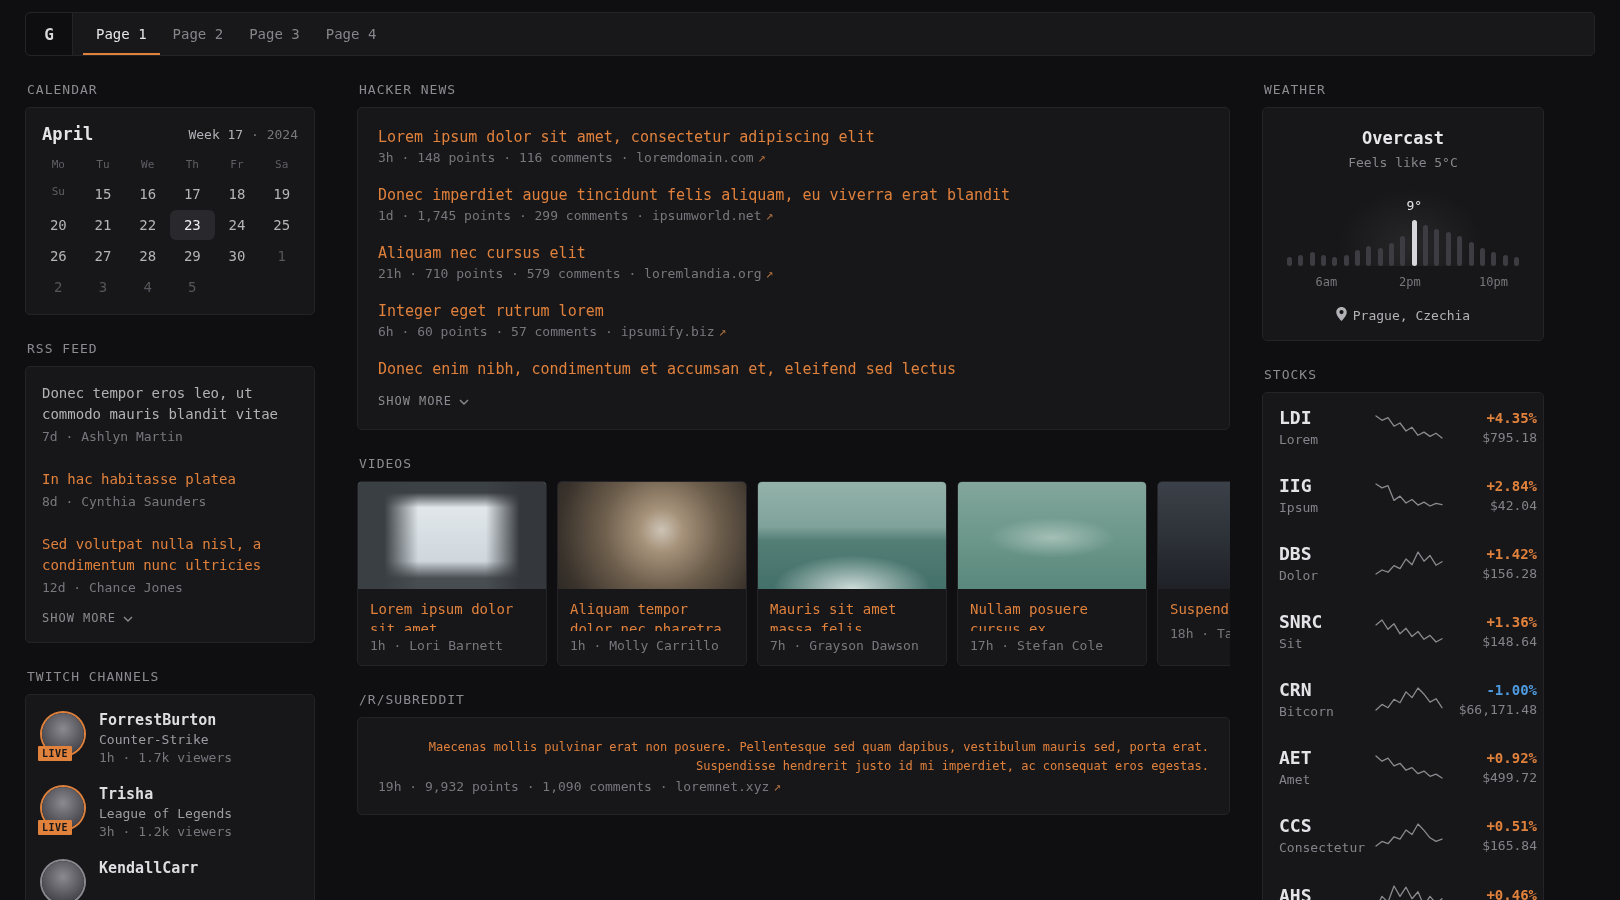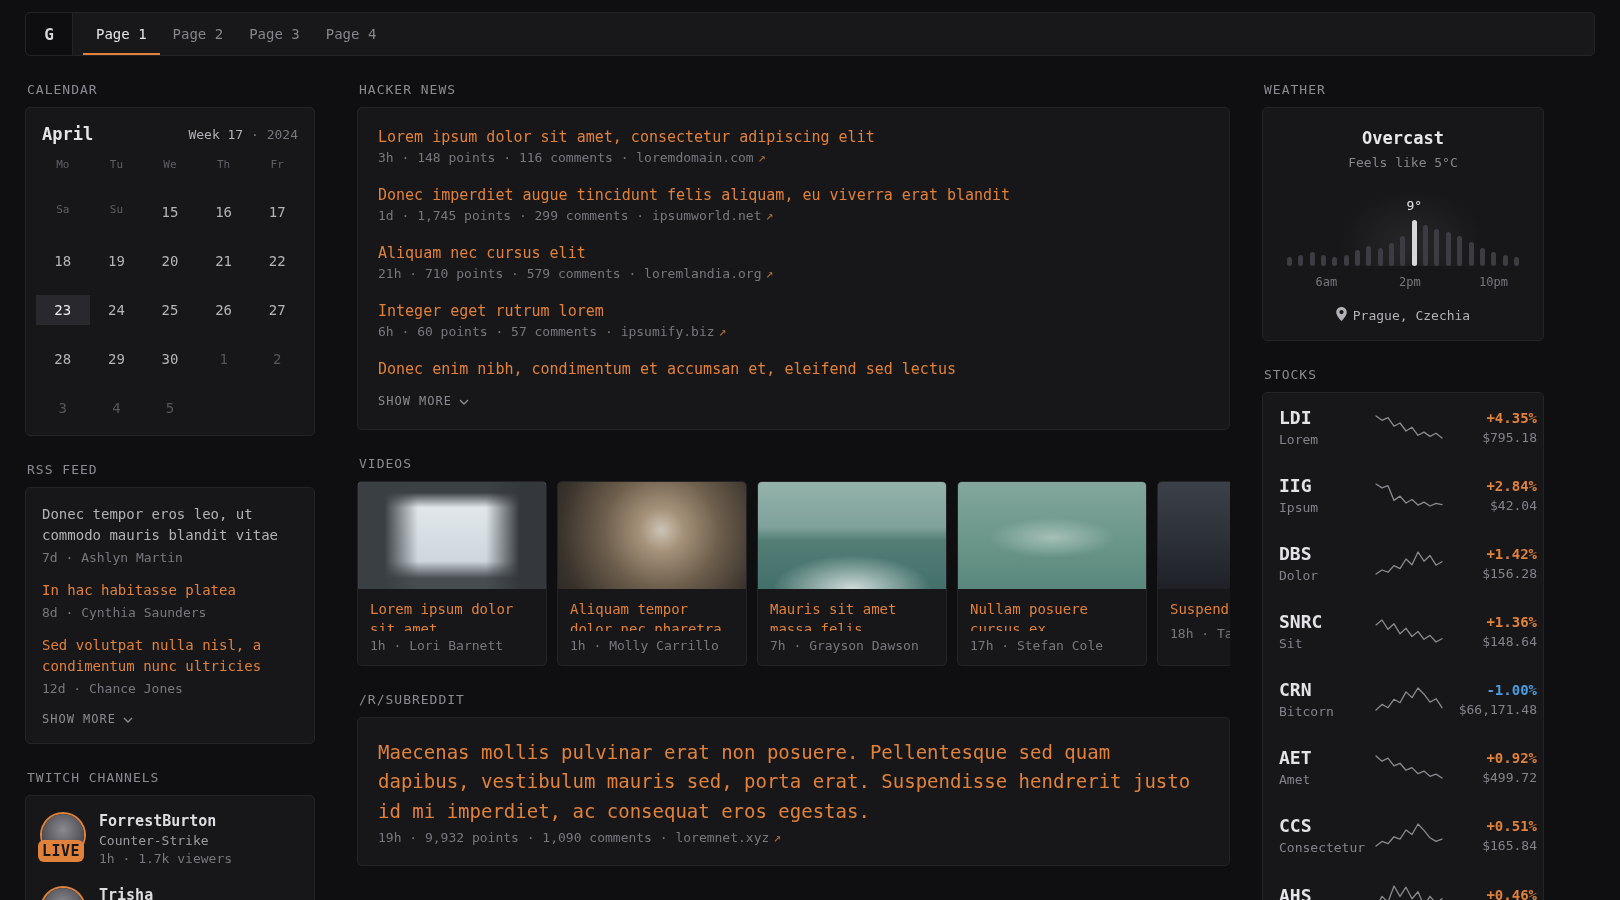--- a/index.html
+++ b/index.html
@@ -77,44 +77,44 @@
     font-size:12px;letter-spacing:1px;color:#8b8b91;
     margin-top:16px;cursor:pointer;
   }
   .chev{display:inline-block;}
   
   .cal-head{display:flex;justify-content:space-between;align-items:center;padding:16px 16px 6px;}
   .cal-month{font-size:17px;font-weight:bold;color:#e4e4e8;}
   .cal-right{font-size:13px;}
   .cal-week{color:#b0b0b6;}
   .cal-year{color:var(--dim);}
-  .cal-grid{display:grid;grid-template-columns:repeat(5,1fr);padding:2px 10px 12px;row-gap:19px;}
+  .cal-grid{display:grid;grid-template-columns:repeat(6,1fr);padding:2px 10px 12px;row-gap:1px;}
   .dow{font-size:11px;color:#5f5f65;text-align:center;height:26px;line-height:26px;}
   .cell{font-size:14px;color:#b4b4b9;text-align:center;height:30px;line-height:30px;}
   .cell.dim{color:#55555b;}
-  .cell.sel{background:#28282d;border-radius:0;color:#ececf0;}
-  
-  .rss-item + .rss-item{margin-top:15px;}
+  .cell.sel{background:#28282d;border-radius:6px;color:#ececf0;}
+  
+  .rss-item + .rss-item{margin-top:25px;}
   .rss-title{font-size:14px;line-height:1.5;color:var(--accent);cursor:pointer;}
   .rss-title.read{color:#b2b2b7;}
   
   .tw-row{display:flex;gap:15px;align-items:flex-start;cursor:pointer;}
   .tw-row + .tw-row{margin-top:20px;}
   .avatar-wrap{position:relative;width:42px;height:42px;flex:none;margin-top:2px;}
   .avatar{
     width:42px;height:42px;border-radius:50%;
     background:radial-gradient(circle at 50% 38%,#8a8a90,#45454b 75%,#313137);
     box-shadow:0 0 0 2px var(--accent);
   }
   .avatar.ring-gray{box-shadow:0 0 0 2px #8a8a90;}
   .live-badge{
     position:absolute;left:-4px;bottom:-6px;
     background:var(--accent);color:#17171a;
-    font-size:15px;font-weight:bold;letter-spacing:.5px;
-    padding:2px 4px;border-radius:6px;
+    font-size:10px;font-weight:bold;letter-spacing:.5px;
+    padding:2px 4px;border-radius:1px;
   }
   .tw-name{font-size:15px;font-weight:bold;color:#dedee2;}
   .tw-game{font-size:13px;color:#9c9ca2;margin-top:3px;}
   .tw-meta{font-size:13px;color:var(--dim);margin-top:3px;}
   
   .hn-card{padding:20px;}
   .hn-item + .hn-item{margin-top:21px;}
   .hn-title{font-size:15px;color:var(--accent);cursor:pointer;}
   
   .videos{display:flex;gap:10px;overflow:hidden;}
@@ -130,21 +130,21 @@
       linear-gradient(180deg,#93b2aa 0%,#7fa29a 42%,#527e76 55%,#44706a 100%);}
   .thumb.t4{background:
       radial-gradient(ellipse 45% 25% at 50% 52%,rgba(210,225,218,.55),rgba(210,225,218,0) 75%),
       linear-gradient(180deg,#83a69c 0%,#6f998d 45%,#5a887c 100%);}
   .thumb.t5{background:linear-gradient(180deg,#3c4149 0%,#2c3037 55%,#1f2127 100%);}
   .v-title{font-size:14px;line-height:1.45;color:var(--accent);padding:10px 12px 0;cursor:pointer;
     display:block;max-height:42px;overflow:hidden;white-space:pre-line;}
   .v-meta{font-size:13px;color:var(--dim);padding:7px 12px 12px;white-space:nowrap;overflow:hidden;}
   
   .sub-card{padding:20px;}
-  .sub-title{font-size:19px;line-height:1.55;color:var(--accent);cursor:pointer;}
+  .sub-title{font-size:12px;line-height:1.55;color:var(--accent);cursor:pointer;text-align:right;}
   
   .w-card{padding:20px 16px 16px;}
   .w-cond{text-align:center;font-size:17px;font-weight:bold;color:#e8e8ec;}
   .w-feels{text-align:center;font-size:13px;color:#86868c;margin-top:7px;}
   .w-chart{
     position:relative;height:66px;margin:30px 8px 0;
     display:flex;align-items:flex-end;justify-content:space-between;
   }
   .w-chart::before{
     content:"";position:absolute;left:15%;right:15%;top:-18px;bottom:0;

